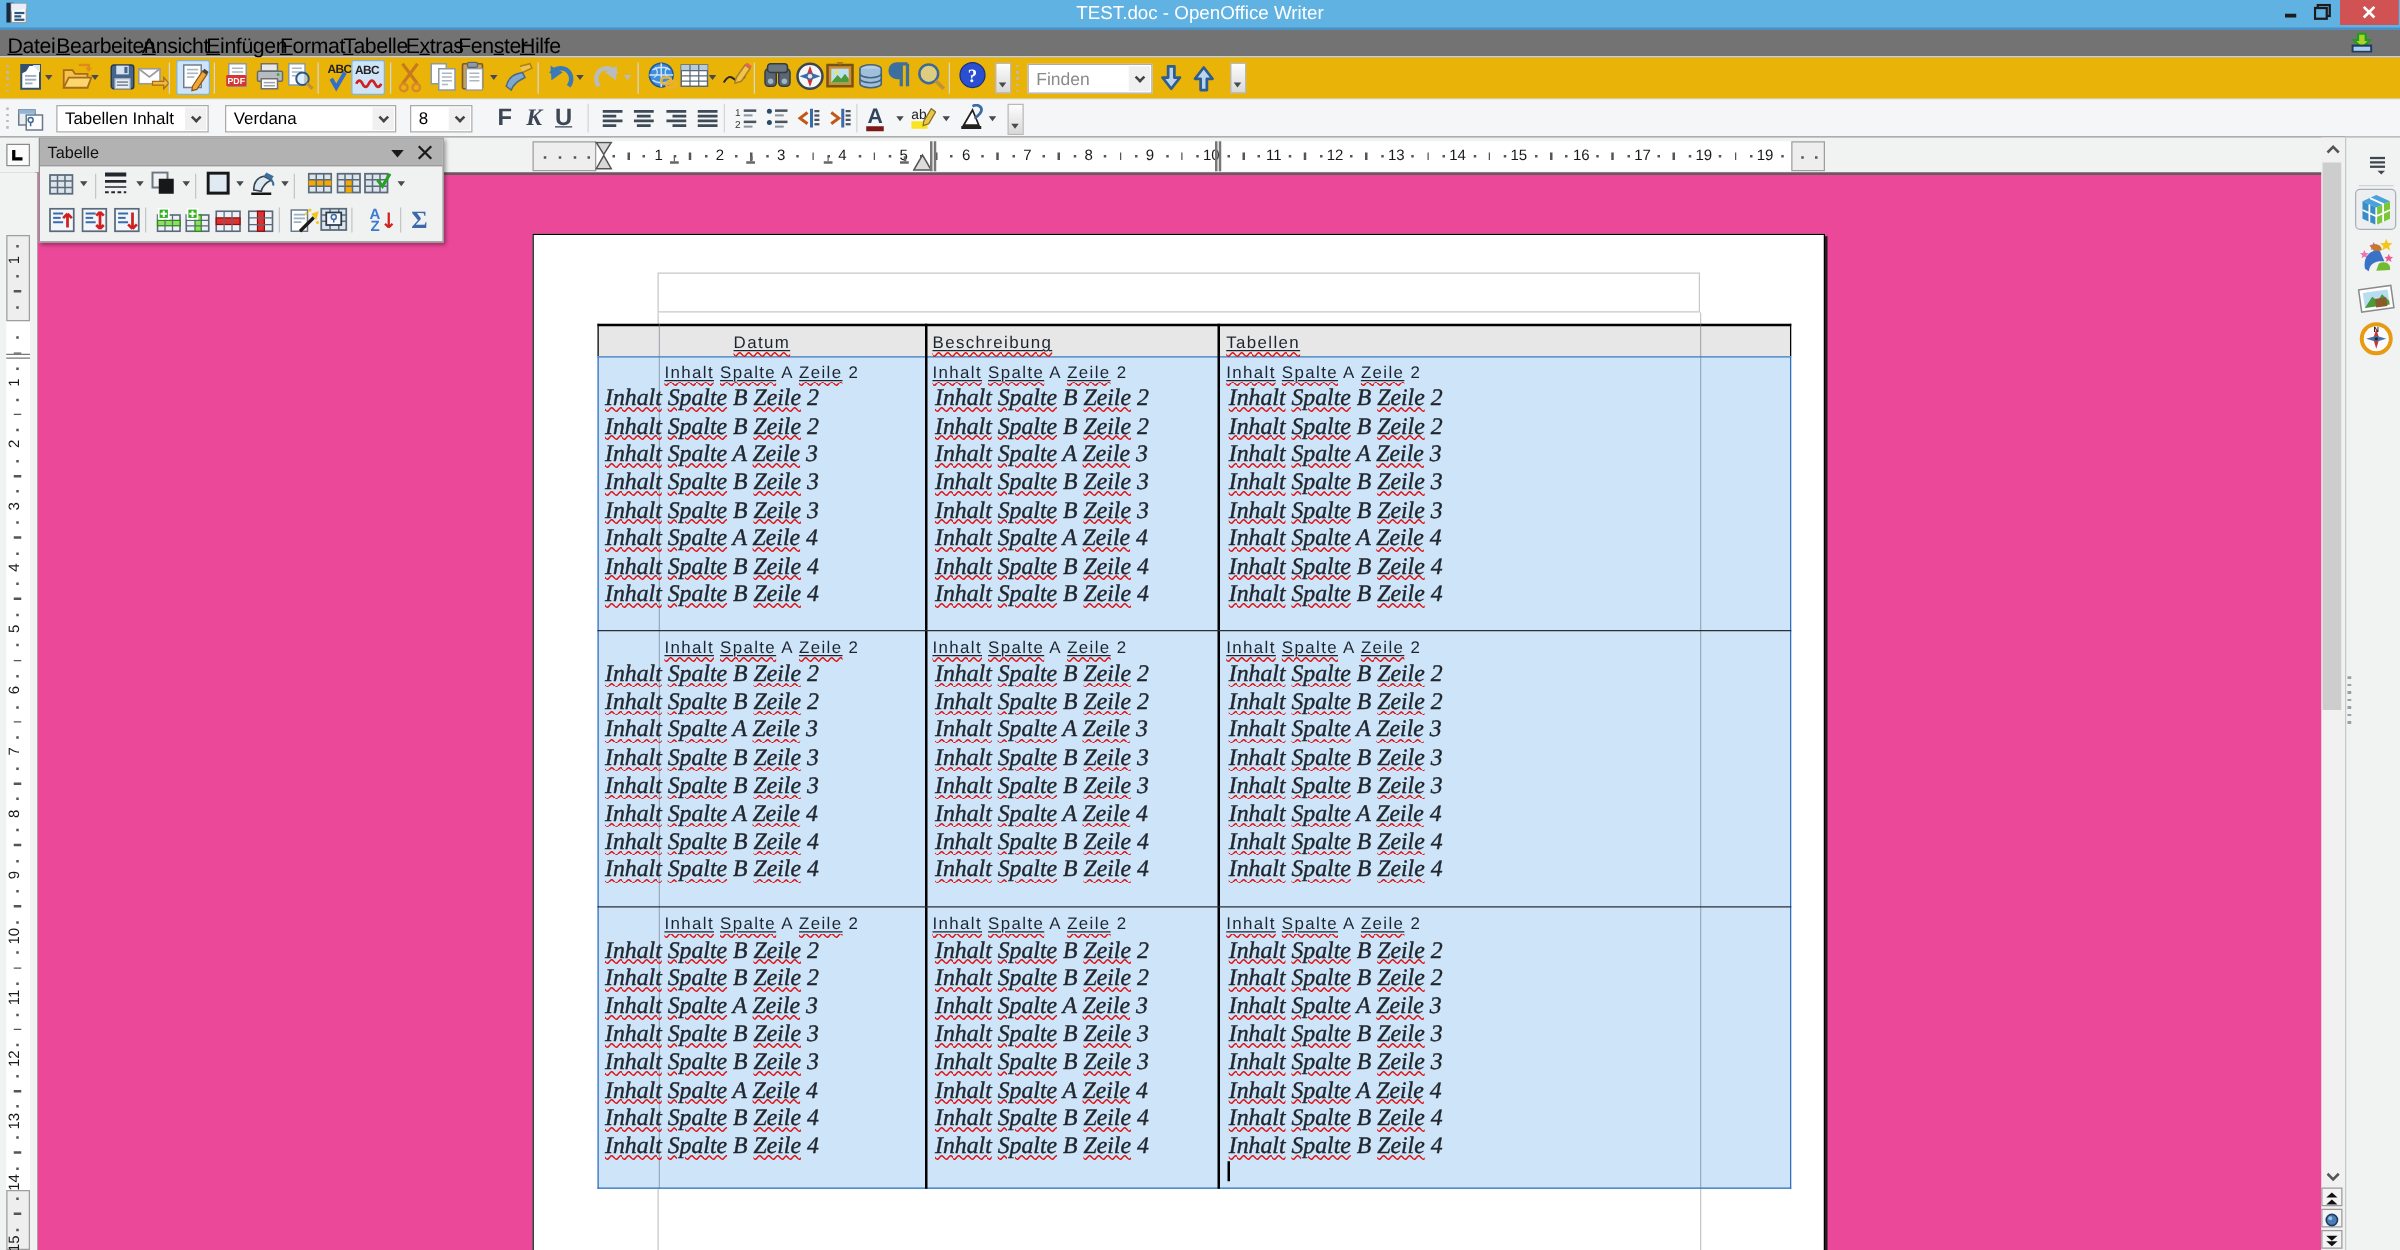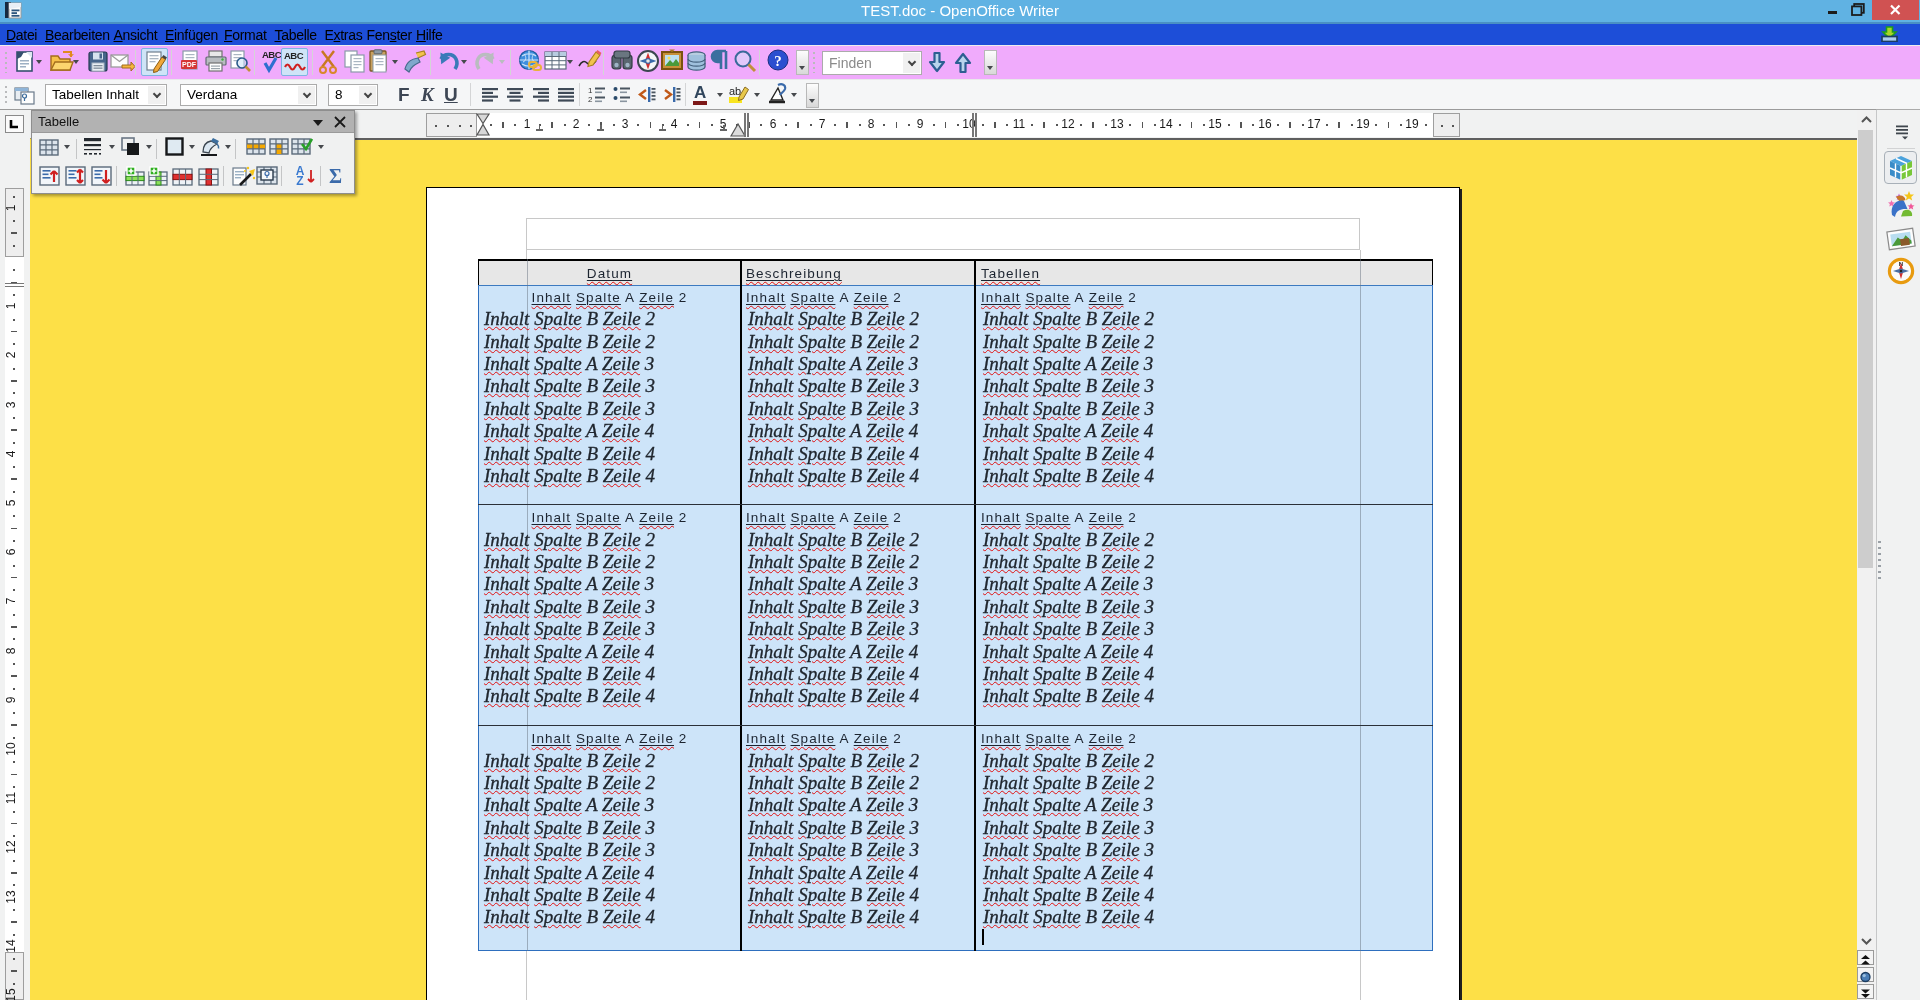--- a/index.html
+++ b/index.html
@@ -5,24 +5,24 @@
 html,body{width:1920px;height:1000px;overflow:hidden;font-family:"Liberation Sans",sans-serif}
 body{position:relative;background:#ababab}
 .abs{position:absolute}
 .i{position:absolute}
 
 #titlebar{left:0;top:0;width:1920px;height:24px;background:#60b2e3;border-bottom:2px solid #4a90c4}
 #title{width:100%;text-align:center;color:#fff;font-size:15px;top:2px;left:0}
 #closebtn{left:1872px;top:0;width:47px;height:20px;background:#d05252}
 #minbar{left:1828px;top:11px;width:9px;height:3px;background:#1c1c1c}
 
-#menubar{left:0;top:24px;width:1920px;height:22px;background:#1d4ed8;border-bottom:1px solid #eceded;color:#000;font-size:14px;letter-spacing:-0.3px}
+#menubar{left:0;top:24px;width:1920px;height:22px;background:#737373;border-bottom:1px solid #eceded;color:#000;font-size:17px;letter-spacing:-0.3px}
 #menubar span.m{position:absolute;top:3px;white-space:pre}
 
-#tb1{left:0;top:46px;width:1920px;height:33px;background:#f0abfc}
+#tb1{left:0;top:46px;width:1920px;height:33px;background:#eab308}
 #tb2{left:0;top:79px;width:1920px;height:30px;background:#f5f6f7;border-top:1px solid #e8e9ea}
 .sep1{position:absolute;top:4px;width:1px;height:25px;background:#d4d5d6}
 .sep2{position:absolute;top:3px;width:1px;height:23px;background:#d4d5d6}
 .hl{position:absolute;background:#cfe4f7;border:1px solid #7eb4e2;border-radius:2px}
 .dd{position:absolute;width:0;height:0;border-left:3.5px solid transparent;border-right:3.5px solid transparent;border-top:4px solid #46494d}
 .combo{position:absolute;background:#fff;border:1px solid #ababab;font-size:13px;color:#000}
 .combo .btn{position:absolute;right:1px;top:1px;bottom:1px;width:17px;background:#f0f0f0;border-left:1px solid #cicic1}
 .chev{position:absolute;width:6px;height:6px;border-right:2px solid #444;border-bottom:2px solid #444;transform:rotate(45deg)}
 .grip{position:absolute;width:3px;top:6px;bottom:6px;color:#b9babc;background:repeating-linear-gradient(180deg,#b9babc 0 2px,transparent 2px 5px);width:2px}
 
@@ -35,21 +35,21 @@
 .rdot{position:absolute;top:11px;width:2px;height:2px;background:#555}
 .rdot2{position:absolute;top:11px;width:2px;height:2px;background:#555}
 .rtick{position:absolute;top:9px;width:1.5px;height:6px;background:#555}
 .rtab{position:absolute;top:16px;width:7px;height:1.5px;background:#666}
 .rtab::after{content:"";position:absolute;left:2.7px;top:-4px;width:1.5px;height:4px;background:#666}
 .vmarg{position:absolute;left:5px;width:19px;background:#eeeeee;border:1px solid #9e9e9e}
 .vdot2{position:absolute;left:13px;width:2px;height:2px;background:#555}
 .vtick{position:absolute;left:11px;width:6px;height:1.5px;background:#555}
 .vnum{position:absolute;left:4px;width:16px;height:16px;font-size:12px;color:#1a1a1a;transform:rotate(-90deg);text-align:center}
 
-#docarea{left:30px;top:138px;width:1846px;height:862px;background:#fde047;border-left:2px solid transparent;border-top:2px solid #5f5f5f;overflow:hidden}
+#docarea{left:30px;top:138px;width:1846px;height:862px;background:#ec4899;border-left:2px solid transparent;border-top:2px solid #5f5f5f;overflow:hidden}
 #page{position:absolute;left:394px;top:47px;width:1034px;height:815px;background:#fff;border:1px solid #000;box-shadow:2px 2px 0 #1f1f1f}
 
 .tb{position:absolute;border:1px solid #c8c8c8}
 .tbv{position:absolute;width:1px;background:#c8c8c8}
 #thead{position:absolute;background:#e7e7e7;border-top:2px solid #000;border-left:1.5px solid #000;border-right:1.5px solid #000}
 #tbody{position:absolute;background:#cde4f9;border-left:1.5px solid #2e6fbe;border-right:1.5px solid #2e6fbe;border-bottom:1.5px solid #2e6fbe;border-top:1px solid #3d7ac0}
 .tv{position:absolute;width:1.5px;background:#000}
 .tg{position:absolute;width:1px;background:rgba(105,115,130,.5)}
 .th2{position:absolute;height:1px;background:#2b3038}
 .tl{position:absolute;white-space:pre;line-height:1}

